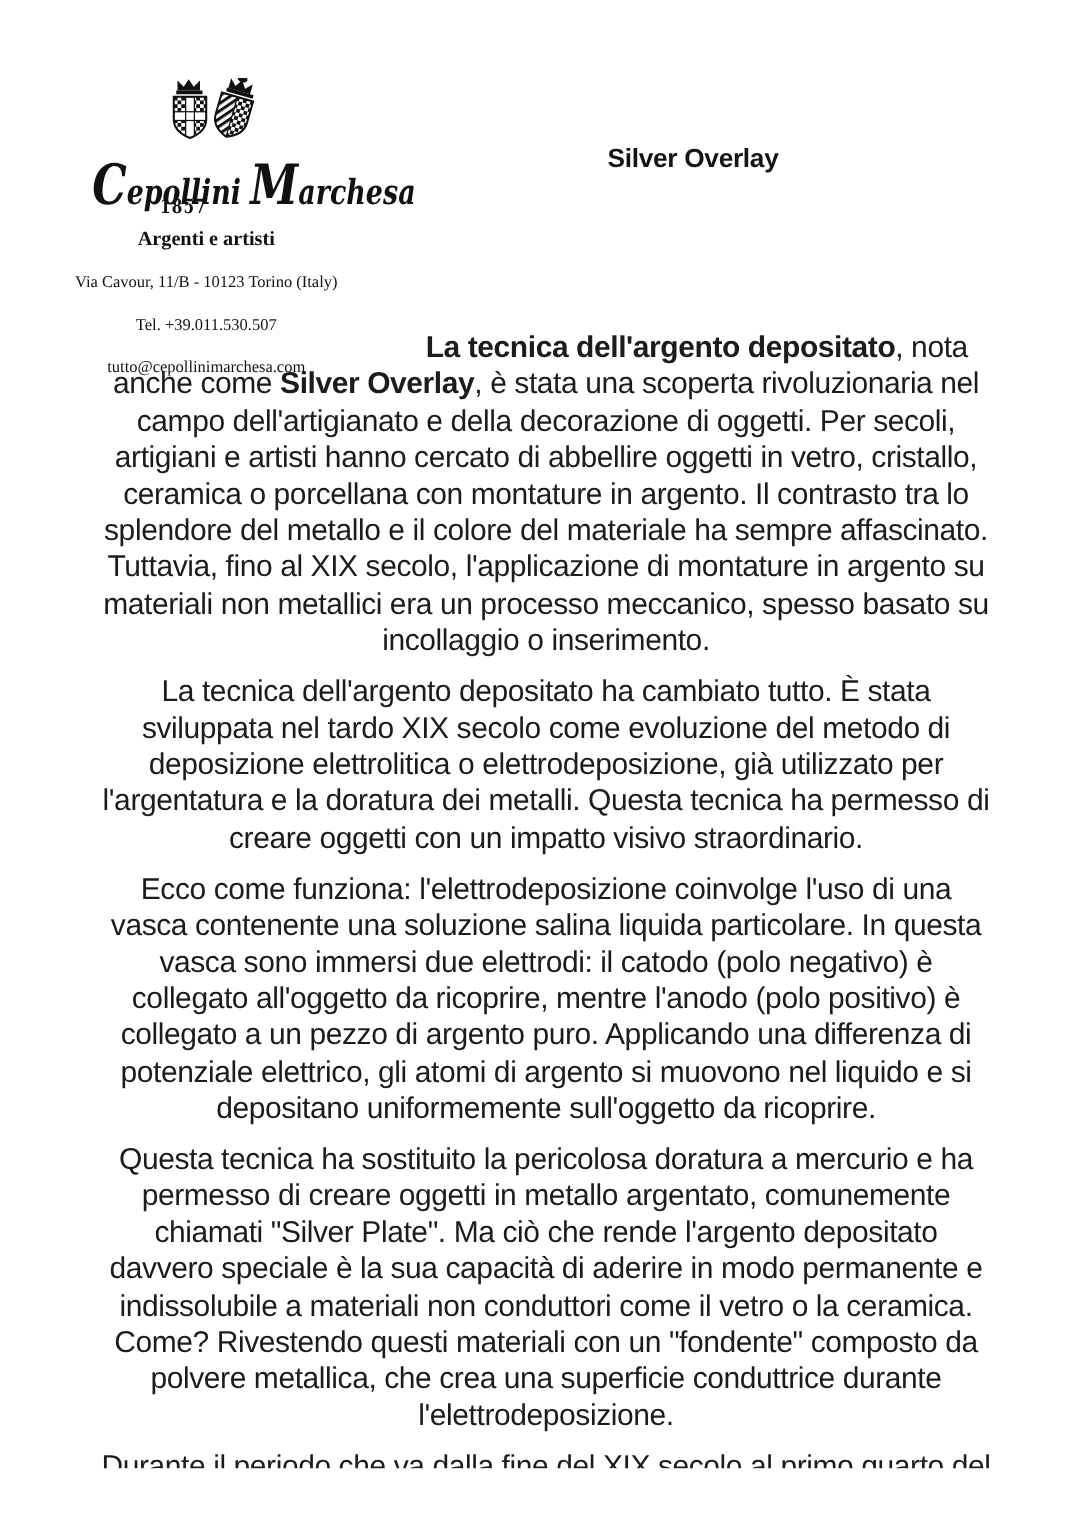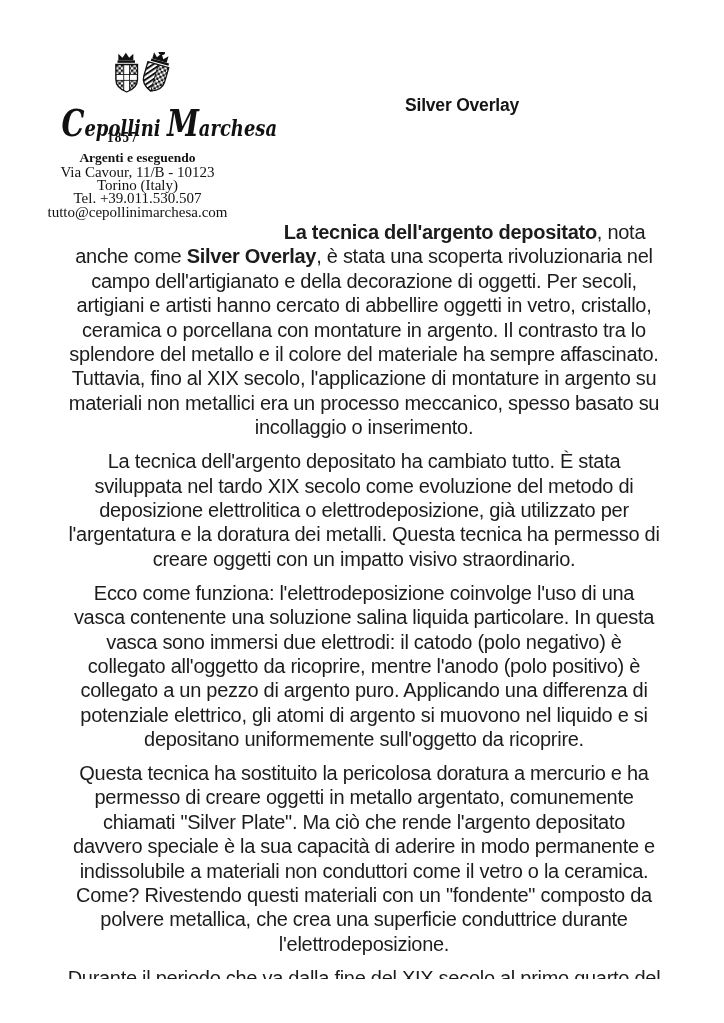--- a/index.html
+++ b/index.html
@@ -34,22 +34,22 @@
     font-style:normal;font-weight:bold;
     font-size:13px;letter-spacing:1px;
   }
   .tagline{
     font-family:"Liberation Serif",serif;
     font-weight:bold;font-size:13.5px;line-height:15px;
     margin-top:7px;
   }
   .addr{
     font-family:"Liberation Serif",serif;
-    font-size:15px;line-height:12.6px;
-    margin-top:1px;
+    font-size:11px;line-height:12.6px;
+    margin-top:16px;
   }
   
   .titles{
     position:absolute;left:272px;top:95px;width:380px;
     text-align:center;
   }
   .doc-title{
     font-weight:bold;font-size:17.5px;letter-spacing:-0.2px;
     color:#141414;
   }
@@ -113,21 +113,21 @@
           </g>
           <path d="M-1,2 h26 v18 q0,10 -13,15 q-13,-5 -13,-15 z" fill="none" stroke="#111" stroke-width="1.6"></path>
         </g>
       </svg>
     </div>
     <div class="brand">
       <span class="brand-word">Cepollini</span>
       <span class="brand-word">Marchesa</span>
       <span class="brand-year">1857</span>
     </div>
-    <div class="tagline">Argenti e eseguendo</div>
+    <div class="tagline">Argenti e artisti</div>
     <div class="addr">Via Cavour, 11/B - 10123 Torino (Italy)</div>
     <div class="addr">Tel. +39.011.530.507</div>
     <div class="addr">tutto@cepollinimarchesa.com</div>
   </header>
 
   <div class="titles">
     <div class="doc-title">Silver Overlay</div>
   </div>
 
   <main class="bodytext">

